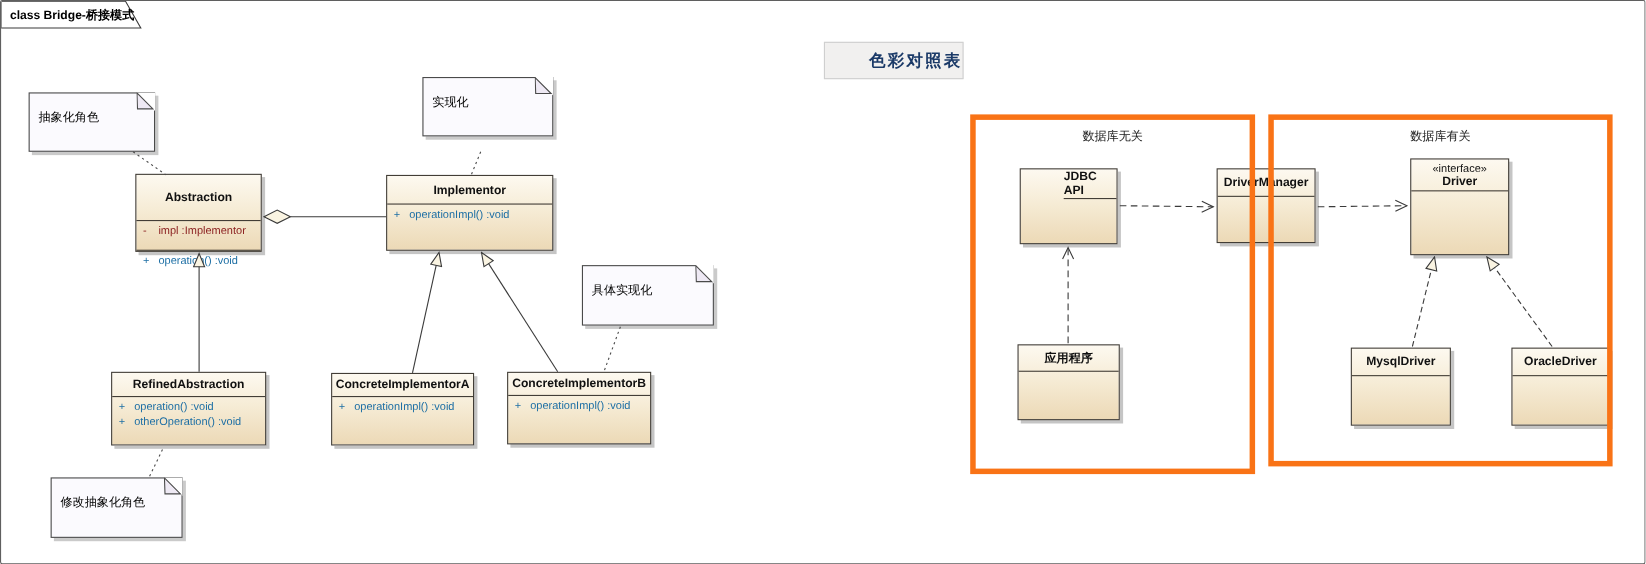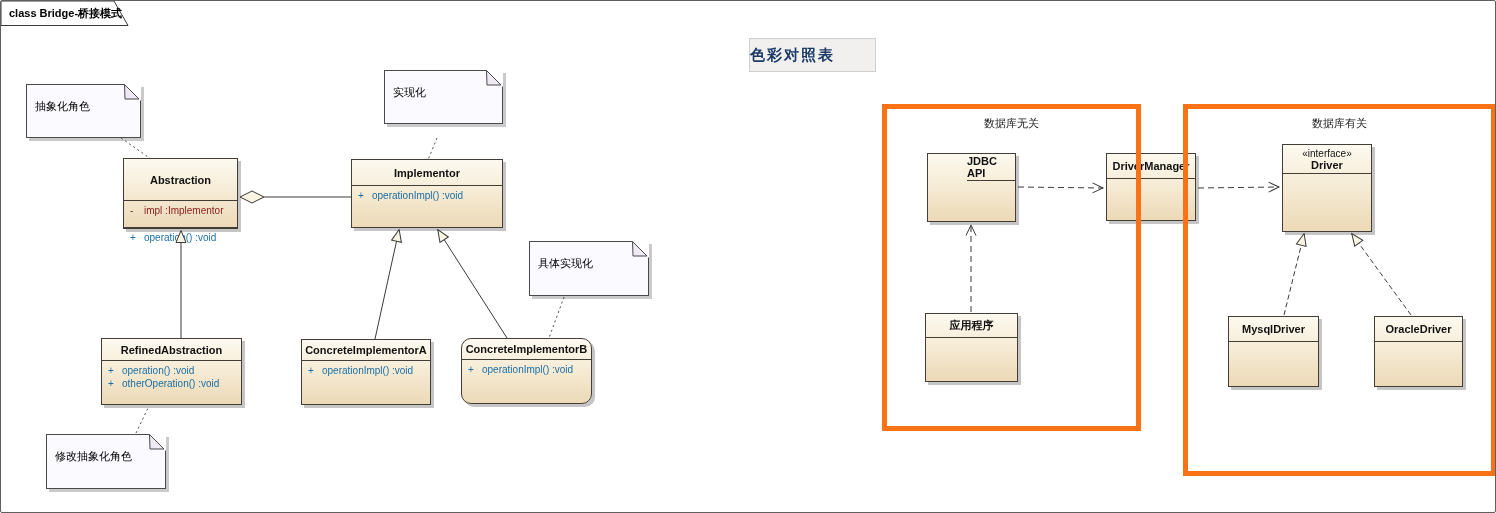--- a/index.html
+++ b/index.html
@@ -5,21 +5,21 @@
   html,body{margin:0;padding:0;background:#fff;font-family:"Liberation Sans",sans-serif;}
   #canvas{position:relative;width:1494px;height:511px;border:1px solid #5f5f5f;border-radius:2px;background:#fff;overflow:hidden;}
 
   
   #tab{position:absolute;left:0;top:0;width:132px;height:26px;z-index:60;}
   #tab svg{position:absolute;left:0;top:0;}
   #tab .tab-label{position:absolute;left:8px;top:5px;font-size:11px;font-weight:bold;color:#000;white-space:nowrap;}
 
   
   .legend{position:absolute;left:748px;top:37px;width:125px;height:32px;background:#f1f0ef;border:1px solid #cfcfcf;
-          display:flex;align-items:center;justify-content:flex-start;z-index:30;}
+          display:flex;align-items:center;justify-content:flex-end;z-index:30;}
   .legend span{font-size:15px;font-weight:bold;color:#1b3a68;letter-spacing:2px;}
 
   
   .cls{position:absolute;z-index:10;border:1px solid #423d36;box-shadow:3px 3px 0 rgba(150,150,150,.55);
        background:linear-gradient(180deg,#fdf9f0 0%,#f6ecd6 45%,#ecd9b6 100%);box-sizing:border-box;}
   .cls-name{display:flex;flex-direction:column;align-items:center;justify-content:center;
             font-size:11px;font-weight:bold;color:#111;border-bottom:1px solid #423d36;box-sizing:border-box;}
   .cls-name .stereo{font-weight:normal;font-size:10px;}
   .compartment{box-sizing:border-box;padding:3px 4px 0 6px;}
   .compartment.divided{border-top:1px solid #423d36;}
@@ -132,21 +132,21 @@
   <div class="cls" style="left:300px;top:338px;width:130px;height:66px;">
     <div class="cls-name" style="height:21px;">ConcreteImplementorA</div>
     <div class="compartment" style="height:44px;">
       <div class="member meth">
         <span class="vis">+</span>
         <span>operationImpl()  :void</span>
       </div>
     </div>
   </div>
 
-  <div class="cls" style="left:460px;top:337px;width:131px;height:66px;border-radius:10px;">
+  <div class="cls" style="left:460px;top:337px;width:131px;height:66px;">
     <div class="cls-name" style="height:21px;">ConcreteImplementorB</div>
     <div class="compartment" style="height:44px;">
       <div class="member meth">
         <span class="vis">+</span>
         <span>operationImpl()  :void</span>
       </div>
     </div>
   </div>
 
   <div class="cls" style="left:926px;top:152px;width:89px;height:69px;padding-left:39px;">
@@ -178,21 +178,21 @@
   </div>
 
   <div class="cls" style="left:1373px;top:315px;width:89px;height:71px;">
     <div class="cls-name" style="height:25px;">OracleDriver</div>
     <div class="compartment" style="height:45px;"></div>
   </div>
 
   <div class="boundary" style="left:881px;top:103px;width:259px;height:327px;">
     <span class="b-label">数据库无关</span>
   </div>
-  <div class="boundary" style="left:1152px;top:103px;width:313px;height:372px;margin-left:30px;">
+  <div class="boundary" style="left:1152px;top:103px;width:313px;height:320px;">
     <span class="b-label">数据库有关</span>
   </div>
 
   <svg id="wires" width="1494" height="511">
     <defs>
       <marker id="tri" viewBox="0 0 14 12" markerWidth="14" markerHeight="12" refX="12.5" refY="6" orient="auto" markerUnits="userSpaceOnUse">
         <path d="M1,1 L13,6 L1,11 Z" fill="#faf4e2" stroke="#3a3a3a" stroke-width="1"></path>
       </marker>
       <marker id="openArrow" viewBox="0 0 13 12" markerWidth="13" markerHeight="12" refX="11.5" refY="6" orient="auto" markerUnits="userSpaceOnUse">
         <path d="M1,1 L11.5,6 L1,11" fill="none" stroke="#3a3a3a" stroke-width="1"></path>

